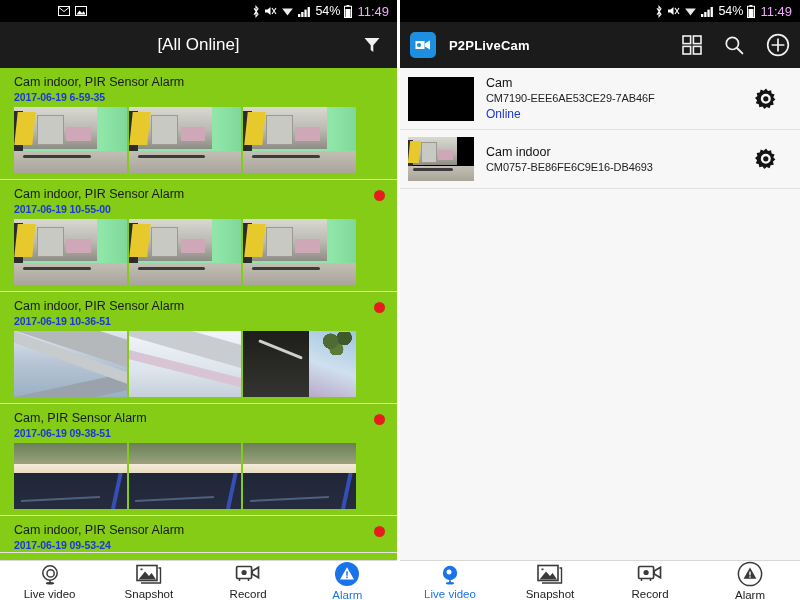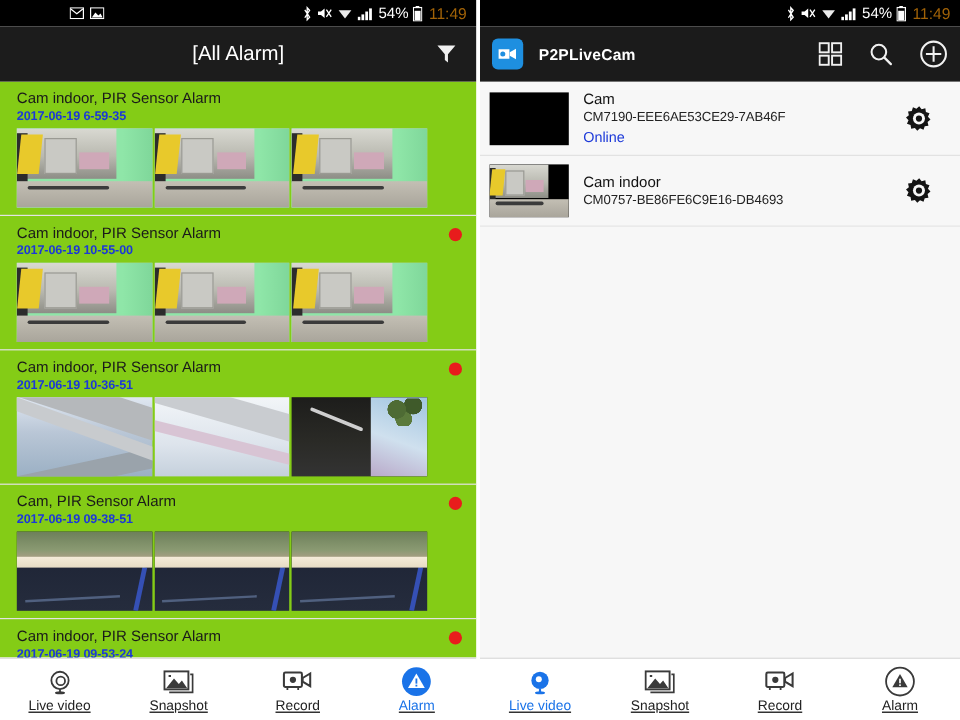--- a/index.html
+++ b/index.html
@@ -12,21 +12,21 @@
   .panel.left  { border-right:3px solid #ffffff; }
 
   
   .statusbar { height:22px; background:#000; color:#fff; display:flex;
                align-items:center; padding:0 8px; flex:none; font-size:12px; }
   .sb-left  { display:flex; align-items:center; gap:5px; margin-left:50px; }
   .sb-spacer{ flex:1; }
   .sb-right { display:flex; align-items:center; gap:4px; }
   .sb-icon  { display:inline-flex; align-items:center; }
   .sb-text  { font-size:12.5px; letter-spacing:0px; color:#fff; }
-  .sb-time  { font-size:13px; color:#a16207; padding-left:1px; }
+  .sb-time  { font-size:13px; color:#f0abfc; padding-left:1px; }
 
   
   .appbar { height:46px; background:#1b1b1b; display:flex; align-items:center;
             padding:0 10px; flex:none; position:relative; }
   .appbar.left-bar { justify-content:center; background:#1c1c1c; }
   .appbar-title-center { color:#fff; font-size:17px; font-weight:400; }
   .filter-btn { position:absolute; right:16px; top:50%; transform:translateY(-50%);
                 cursor:pointer; display:flex; }
   .logo { width:26px; height:26px; border-radius:5px; background:#1e8fe0;
           display:flex; align-items:center; justify-content:center; flex:none; }
@@ -110,22 +110,22 @@
                background:#000; overflow:hidden; position:relative; }
   .dev-info { margin-left:12px; flex:1; min-width:0; }
   .dev-name { font-size:12.5px; color:#111; line-height:16px; }
   .dev-id   { font-size:11px; color:#222; line-height:15px; letter-spacing:-0.1px; }
   .dev-status { font-size:12px; line-height:16px; }
   .gear { width:40px; margin-right:14px; display:flex; justify-content:center;
           cursor:pointer; flex:none; }
   .dev-rest { flex:1; background:#f7f7f7; }
 
   
-  .bottomnav { height:52px; background:#fff; border-top:1px solid #d8d8d8;
-               display:flex; flex:none;text-decoration:underline; }
+  .bottomnav { height:40px; background:#fff; border-top:1px solid #d8d8d8;
+               display:flex; flex:none; }
   .nav-item { flex:1; display:flex; flex-direction:column; align-items:center;
               justify-content:center; gap:2px; cursor:pointer; }
   .nav-ico { height:26px; display:flex; align-items:center; justify-content:center; }
   .nav-label { font-size:11.5px; color:#222; }
   .nav-item.active .nav-label { color:#1a73e8; }
 </style>
 </head>
 <body>
 
 <div class="screen">
@@ -179,21 +179,21 @@
               <rect x="2.4" y="0" width="3" height="1.3" fill="#fff"></rect>
               <rect x="0.5" y="1.3" width="7" height="11.2" fill="none" stroke="#fff" stroke-width="1"></rect>
               <rect x="1.5" y="4" width="5" height="8" fill="#fff"></rect>
             </svg>
         </span>
         <span class="sb-time">11:49</span>
       </div>
     </div>
 
     <div class="appbar left-bar">
-      <span class="appbar-title-center">[All Alarm]</span>
+      <span class="appbar-title-center">[All Online]</span>
       <span class="filter-btn">
         <svg width="18" height="18" viewBox="0 0 18 18">
             <path d="M1.5 2 L16.5 2 L10.3 9.2 L10.3 16 L7.7 14 L7.7 9.2 Z" fill="#f0f0f0"></path>
           </svg>
       </span>
     </div>
 
     <div class="alarm-list">
 
       <div class="alarm-row">

